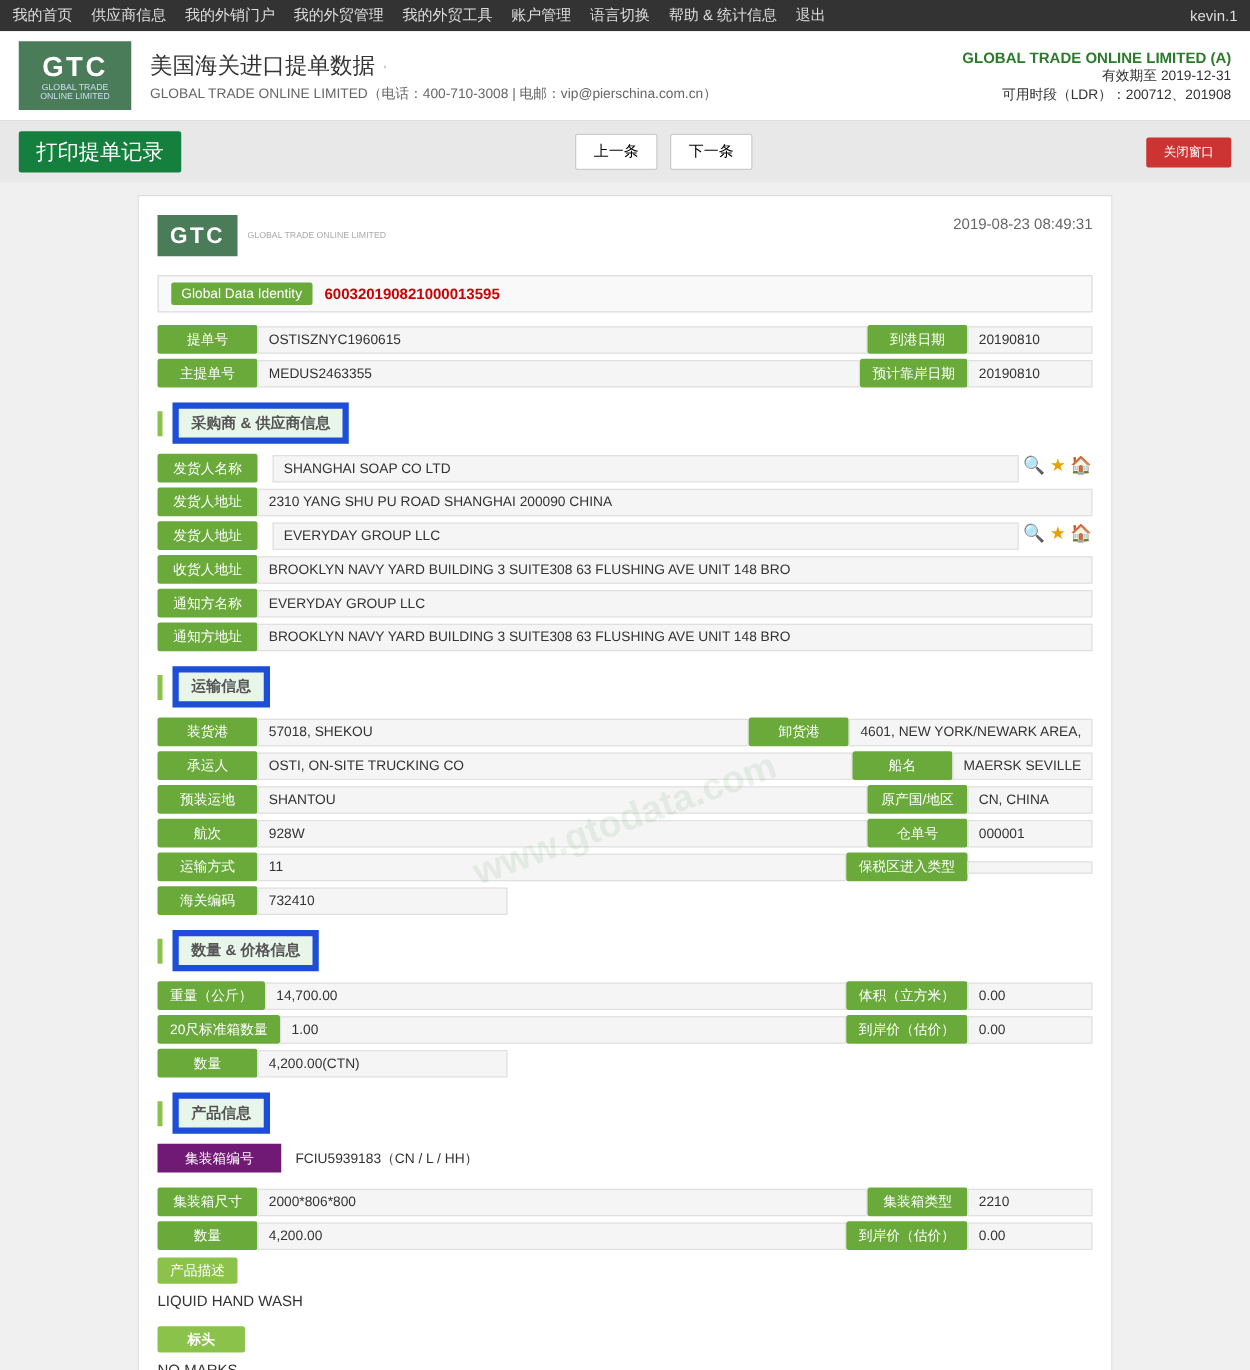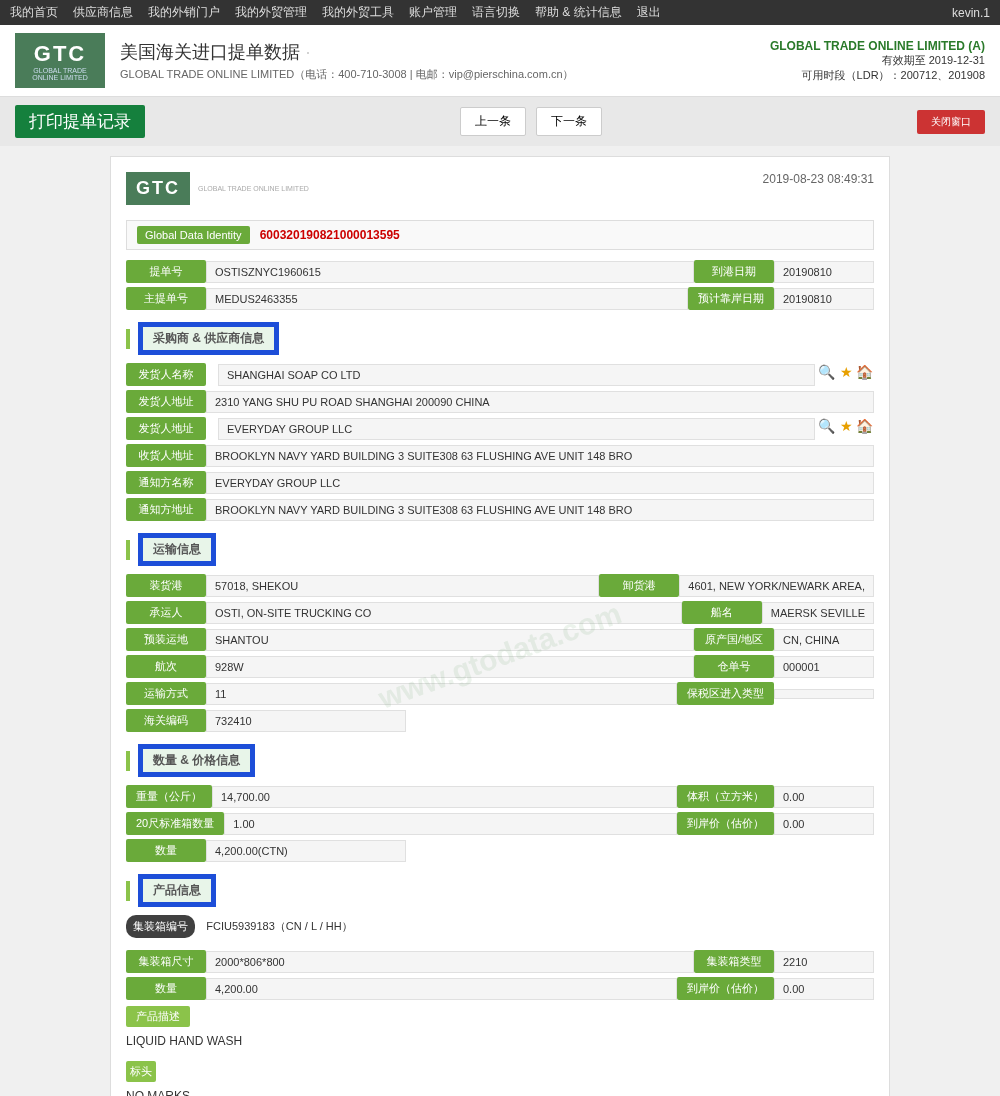--- a/index.html
+++ b/index.html
@@ -56,26 +56,26 @@
     
     
     .form-value-with-icons { display: flex; align-items: flex-start; gap: 4px; flex: 1; margin-left: 12px; }
     .form-value-text { background: #f5f5f5; border: 1px solid #e0e0e0; padding: 4px 8px; flex: 1; font-size: 11px; }
     .icon-btn { cursor: pointer; font-size: 14px; }
     .section-title-bar { display: flex; align-items: center; margin-bottom: 8px; }
     .section-title-accent { width: 4px; height: 20px; background: #8bc34a; margin-right: 8px; }
     .section-title-text { font-size: 12px; font-weight: bold; color: #555; background: #e8f5e9; padding: 3px 10px; border: 5px solid #1d4ed8; }
     
     
-    .container-badge { background: #404040; color: #fff; padding: 4px 7px; font-size: 11px; border-radius: 10px; display: inline-block; margin-bottom: 6px; }
+    .container-badge { background: #701a75; color: #fff; padding: 4px 22px; font-size: 11px; border-radius: 0; display: inline-block; margin-bottom: 6px; }
     
     
     .product-desc-label { background: #8bc34a; color: #fff; padding: 3px 10px; font-size: 11px; border-radius: 2px; display: inline-block; margin-bottom: 4px; }
     .product-desc-value { font-size: 12px; padding: 3px 0; }
-    .marks-label { background: #8bc34a; color: #fff; padding: 3px 4px; font-size: 11px; border-radius: 2px; display: inline-block; margin: 6px 0 4px 0; }
+    .marks-label { background: #8bc34a; color: #fff; padding: 3px 24px; font-size: 11px; border-radius: 2px; display: inline-block; margin: 6px 0 4px 0; font-weight: bold; }
     .marks-value { font-size: 12px; padding: 3px 0; }
     
     
     .doc-footer { border-top: 1px solid #ddd; padding-top: 8px; margin-top: 10px; display: flex; justify-content: space-between; font-size: 11px; color: #666; }
     .main-content { position: relative; overflow: hidden; }
     .watermark-overlay { position: absolute; top: 50%; left: 50%; transform: translate(-50%, -50%) rotate(-20deg); color: rgba(100,160,100,0.12); font-size: 30px; font-weight: bold; white-space: nowrap; pointer-events: none; z-index: 0; }
   </style>
 </head>
 <body>
 

